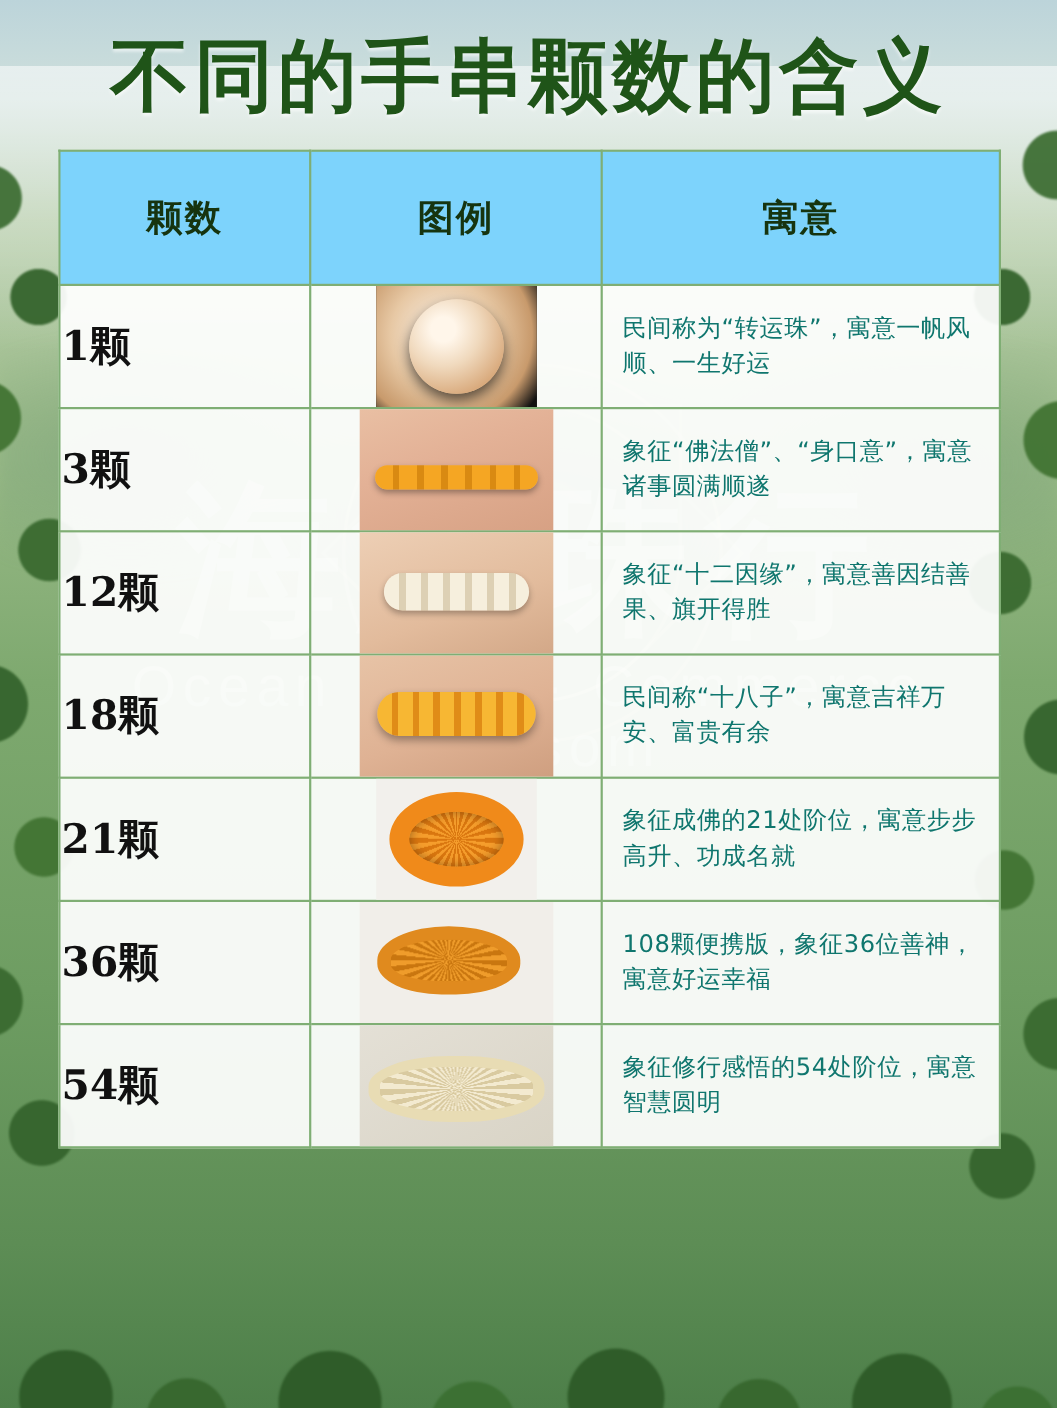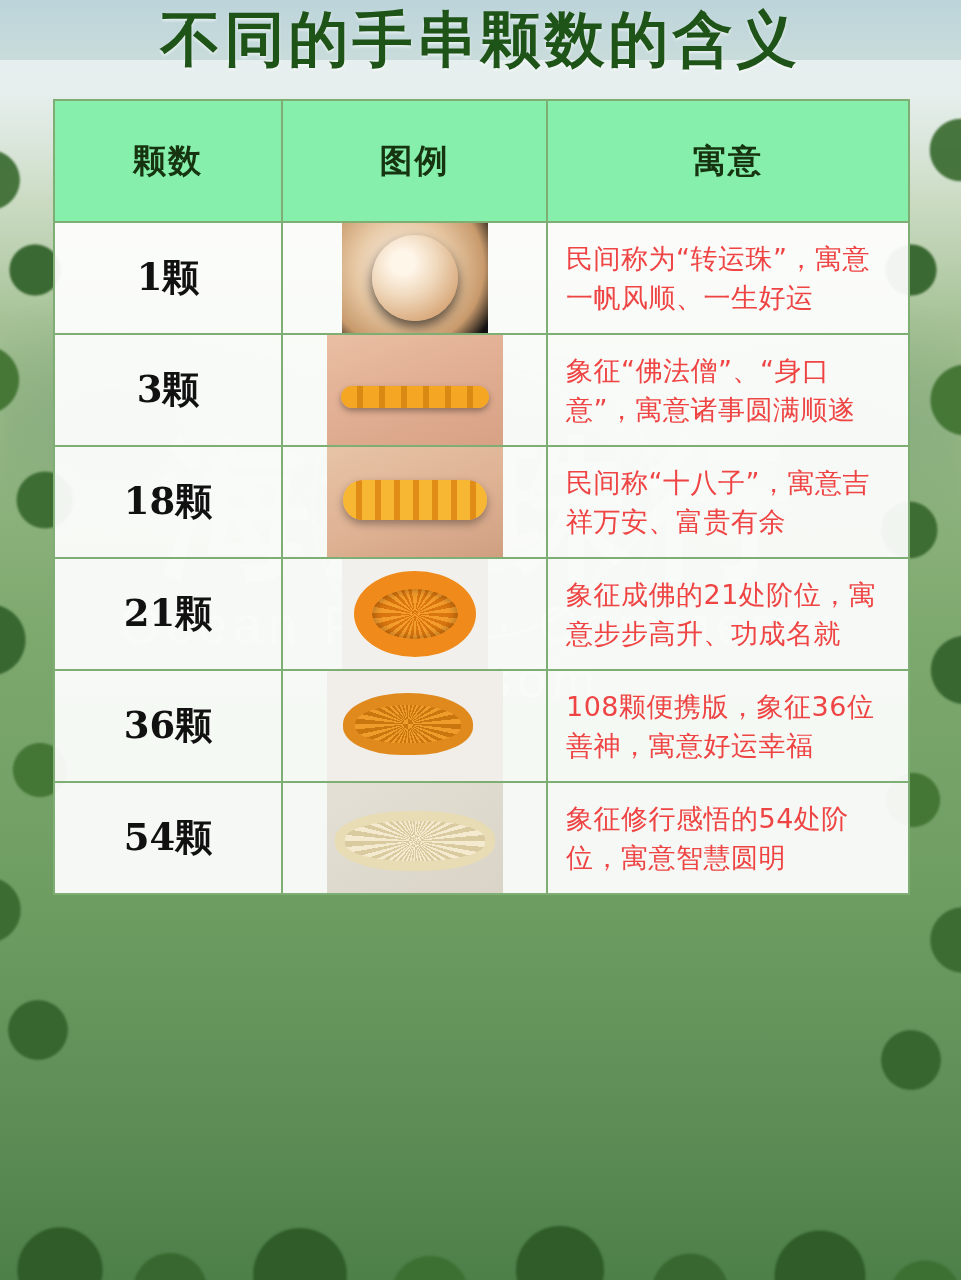--- a/index.html
+++ b/index.html
@@ -130,22 +130,23 @@
     inset: 34px;
     border-radius: 50% 0 50% 0;
     border: 3px solid rgba(255,240,200,.18);
   }
   #watermark-flower::after { transform: rotate(45deg); }
 
   
   #title {
     position: relative;
     text-align: center;
+    padding-top: 22px;
     font-family: "DejaVu Sans", sans-serif;
-    font-size: 60px;
+    font-size: 72px;
     font-weight: bold;
     color: #1f5418;
     letter-spacing: 4px;
     text-shadow: 0 2px 3px rgba(255,255,255,.6);
   }
 
   
   #table-wrap {
     position: relative;
     margin: 18px auto 0 auto;
@@ -155,49 +156,49 @@
     width: 100%;
     border-collapse: collapse;
     background: rgba(255,255,255,.93);
     table-layout: fixed;
   }
   table.beads th, table.beads td {
     border: 2px solid #7fae74;
     vertical-align: middle;
   }
   thead th {
-    background: #86efac;
+    background: #7dd3fc;
     height: 118px;
     font-family: "DejaVu Sans", sans-serif;
     font-size: 33px;
     font-weight: bold;
     color: #16340f;
     letter-spacing: 2px;
   }
   col.c-count { width: 228px; }
   col.c-image { width: 265px; }
   col.c-meaning { width: 362px; }
 
   td.count-cell {
-    text-align: center;
+    text-align: left;
     font-family: "DejaVu Serif", serif;
     font-size: 37px;
     font-weight: bold;
     color: #111;
   }
   td.image-cell {
     padding: 0;
     height: 110px;
   }
   td.meaning-cell {
     padding: 10px 14px 10px 18px;
     font-family: "DejaVu Sans", sans-serif;
-    font-size: 27px;
+    font-size: 22px;
     line-height: 1.45;
-    color: #ef4444;
+    color: #0f766e;
     letter-spacing: .5px;
   }
 
   
   .photo {
     width: 146px;
     height: 100%;
     margin: 0 auto;
     position: relative;
     overflow: hidden;
@@ -344,20 +345,27 @@
         <td class="meaning-cell">民间称为“转运珠”，寓意一帆风顺、一生好运</td>
       </tr>
       <tr>
         <td class="count-cell">3颗</td>
         <td class="image-cell">
             <div class="photo wide photo-3"></div>
           </td>
         <td class="meaning-cell">象征“佛法僧”、“身口意”，寓意诸事圆满顺遂</td>
       </tr>
       <tr>
+        <td class="count-cell">12颗</td>
+        <td class="image-cell">
+            <div class="photo wide photo-12"></div>
+          </td>
+        <td class="meaning-cell">象征“十二因缘”，寓意善因结善果、旗开得胜</td>
+      </tr>
+      <tr>
         <td class="count-cell">18颗</td>
         <td class="image-cell">
             <div class="photo wide photo-18"></div>
           </td>
         <td class="meaning-cell">民间称“十八子”，寓意吉祥万安、富贵有余</td>
       </tr>
       <tr>
         <td class="count-cell">21颗</td>
         <td class="image-cell">
             <div class="photo photo-21"></div>

